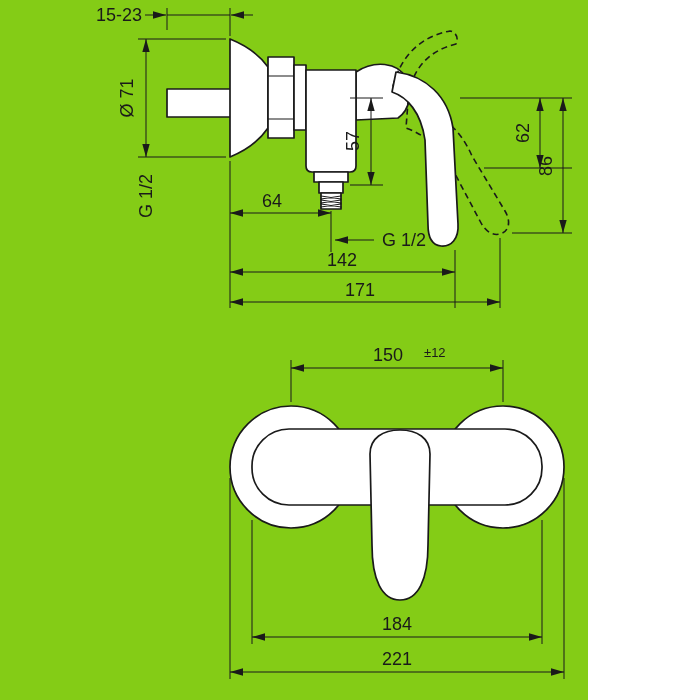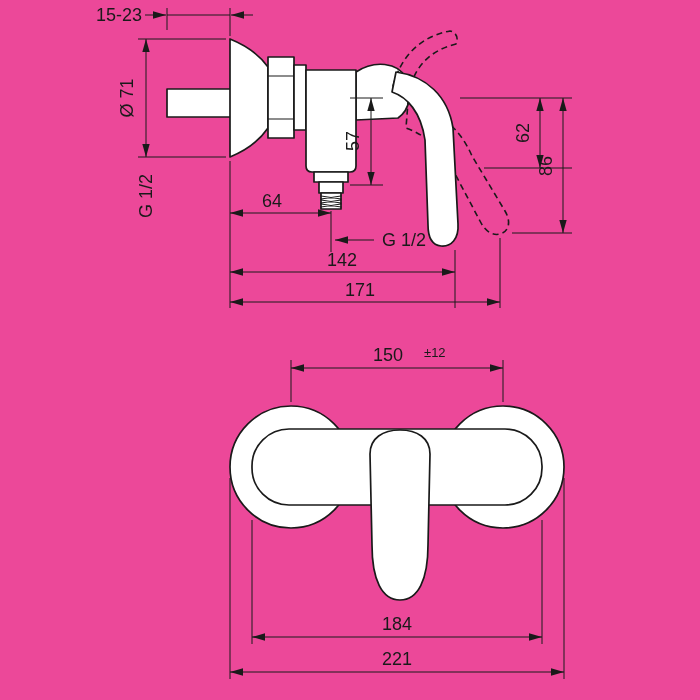--- a/index.html
+++ b/index.html
@@ -1,16 +1,16 @@
 <!DOCTYPE html>
 <html><head>
 <meta charset="utf-8">
 <style>
   html,body{margin:0;padding:0;background:#ffffff;}
-  .page{width:700px;height:700px;position:relative;background:#ec4899;font-family:"Liberation Sans",sans-serif;}
+  .page{width:588px;height:700px;position:relative;background:#84cc16;font-family:"Liberation Sans",sans-serif;}
   svg{display:block;}
   .part{fill:#ffffff;stroke:#1a1a1a;stroke-width:1.7;stroke-linejoin:round;stroke-linecap:round;}
   .part-thin{fill:none;stroke:#1a1a1a;stroke-width:1.2;stroke-linecap:round;}
   .dashed{fill:none;stroke:#1a1a1a;stroke-width:1.6;stroke-dasharray:6 4;stroke-linejoin:round;}
   .dim{fill:none;stroke:#1a1a1a;stroke-width:1;}
   .dim-text{font:18px "Liberation Sans",sans-serif;fill:#1a1a1a;}
   .dim-text-small{font:13px "Liberation Sans",sans-serif;fill:#1a1a1a;}
 </style>
 </head>
 <body>

